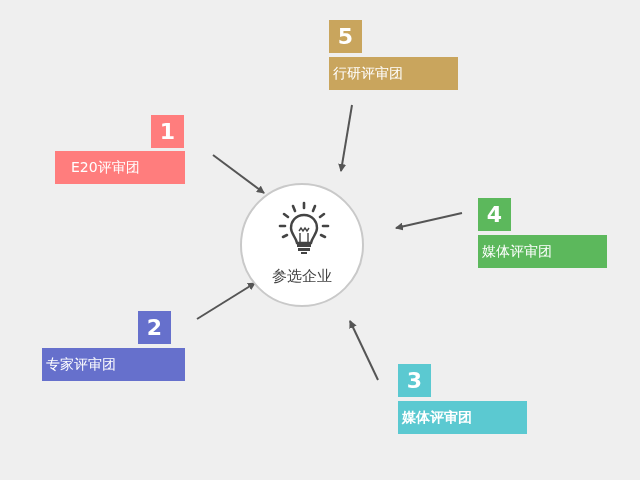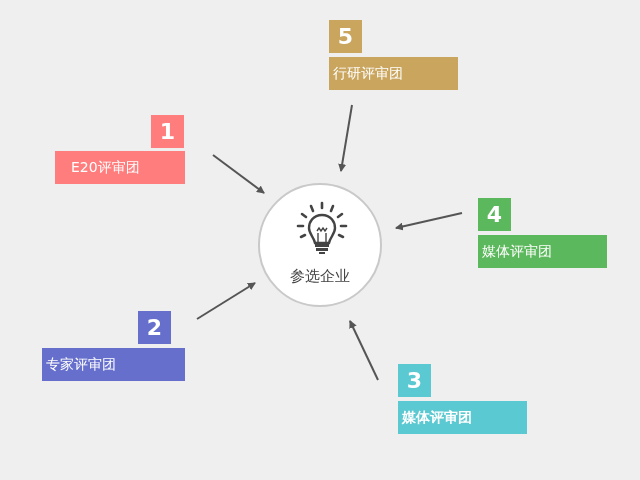--- a/index.html
+++ b/index.html
@@ -23,21 +23,21 @@
     height: 33px;
     color: #fff;
     font-size: 14px;
     line-height: 33px;
     padding: 0 4px;
     white-space: nowrap;
     box-sizing: border-box;
   }
   .circle {
     position: absolute;
-    left: 258px; top: 183px;
+    left: 240px; top: 183px;
     width: 124px; height: 124px;
     border-radius: 50%;
     background: #ffffff;
     border: 2px solid #c9c9c9;
     box-sizing: border-box;
   }
   .center-label {
     position: absolute;
     left: 0; right: 0; top: 82px;
     text-align: center;

